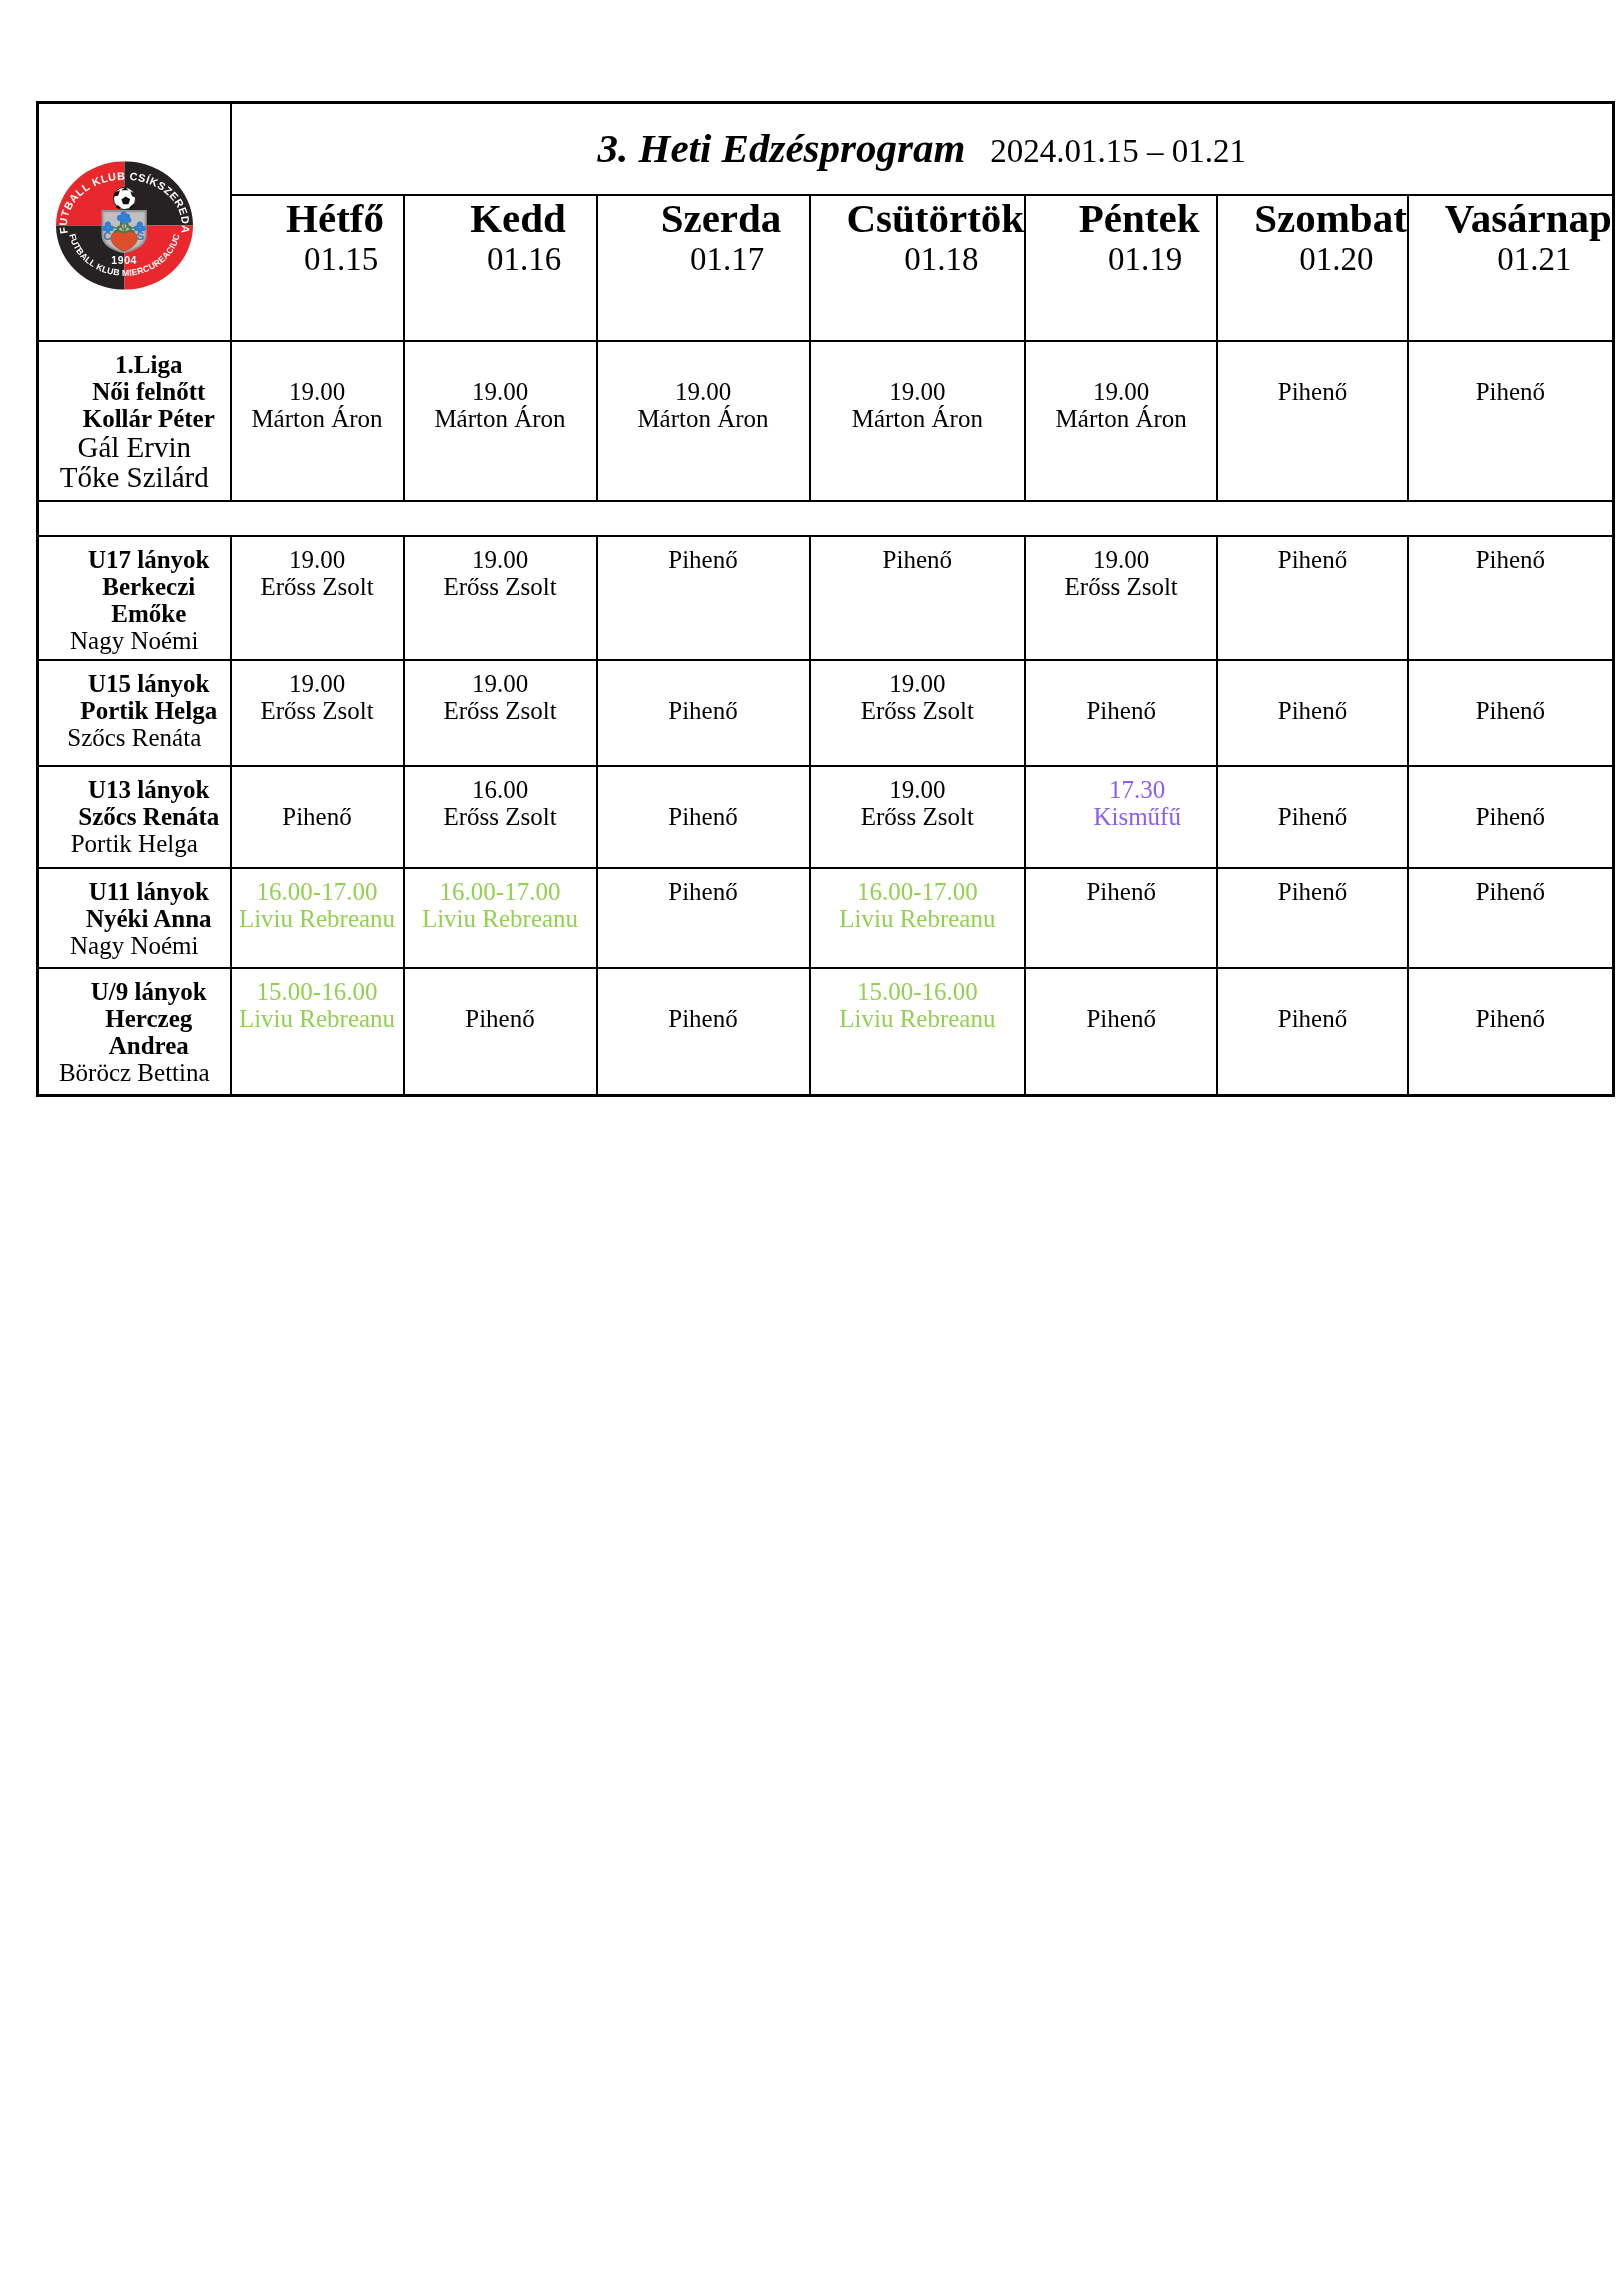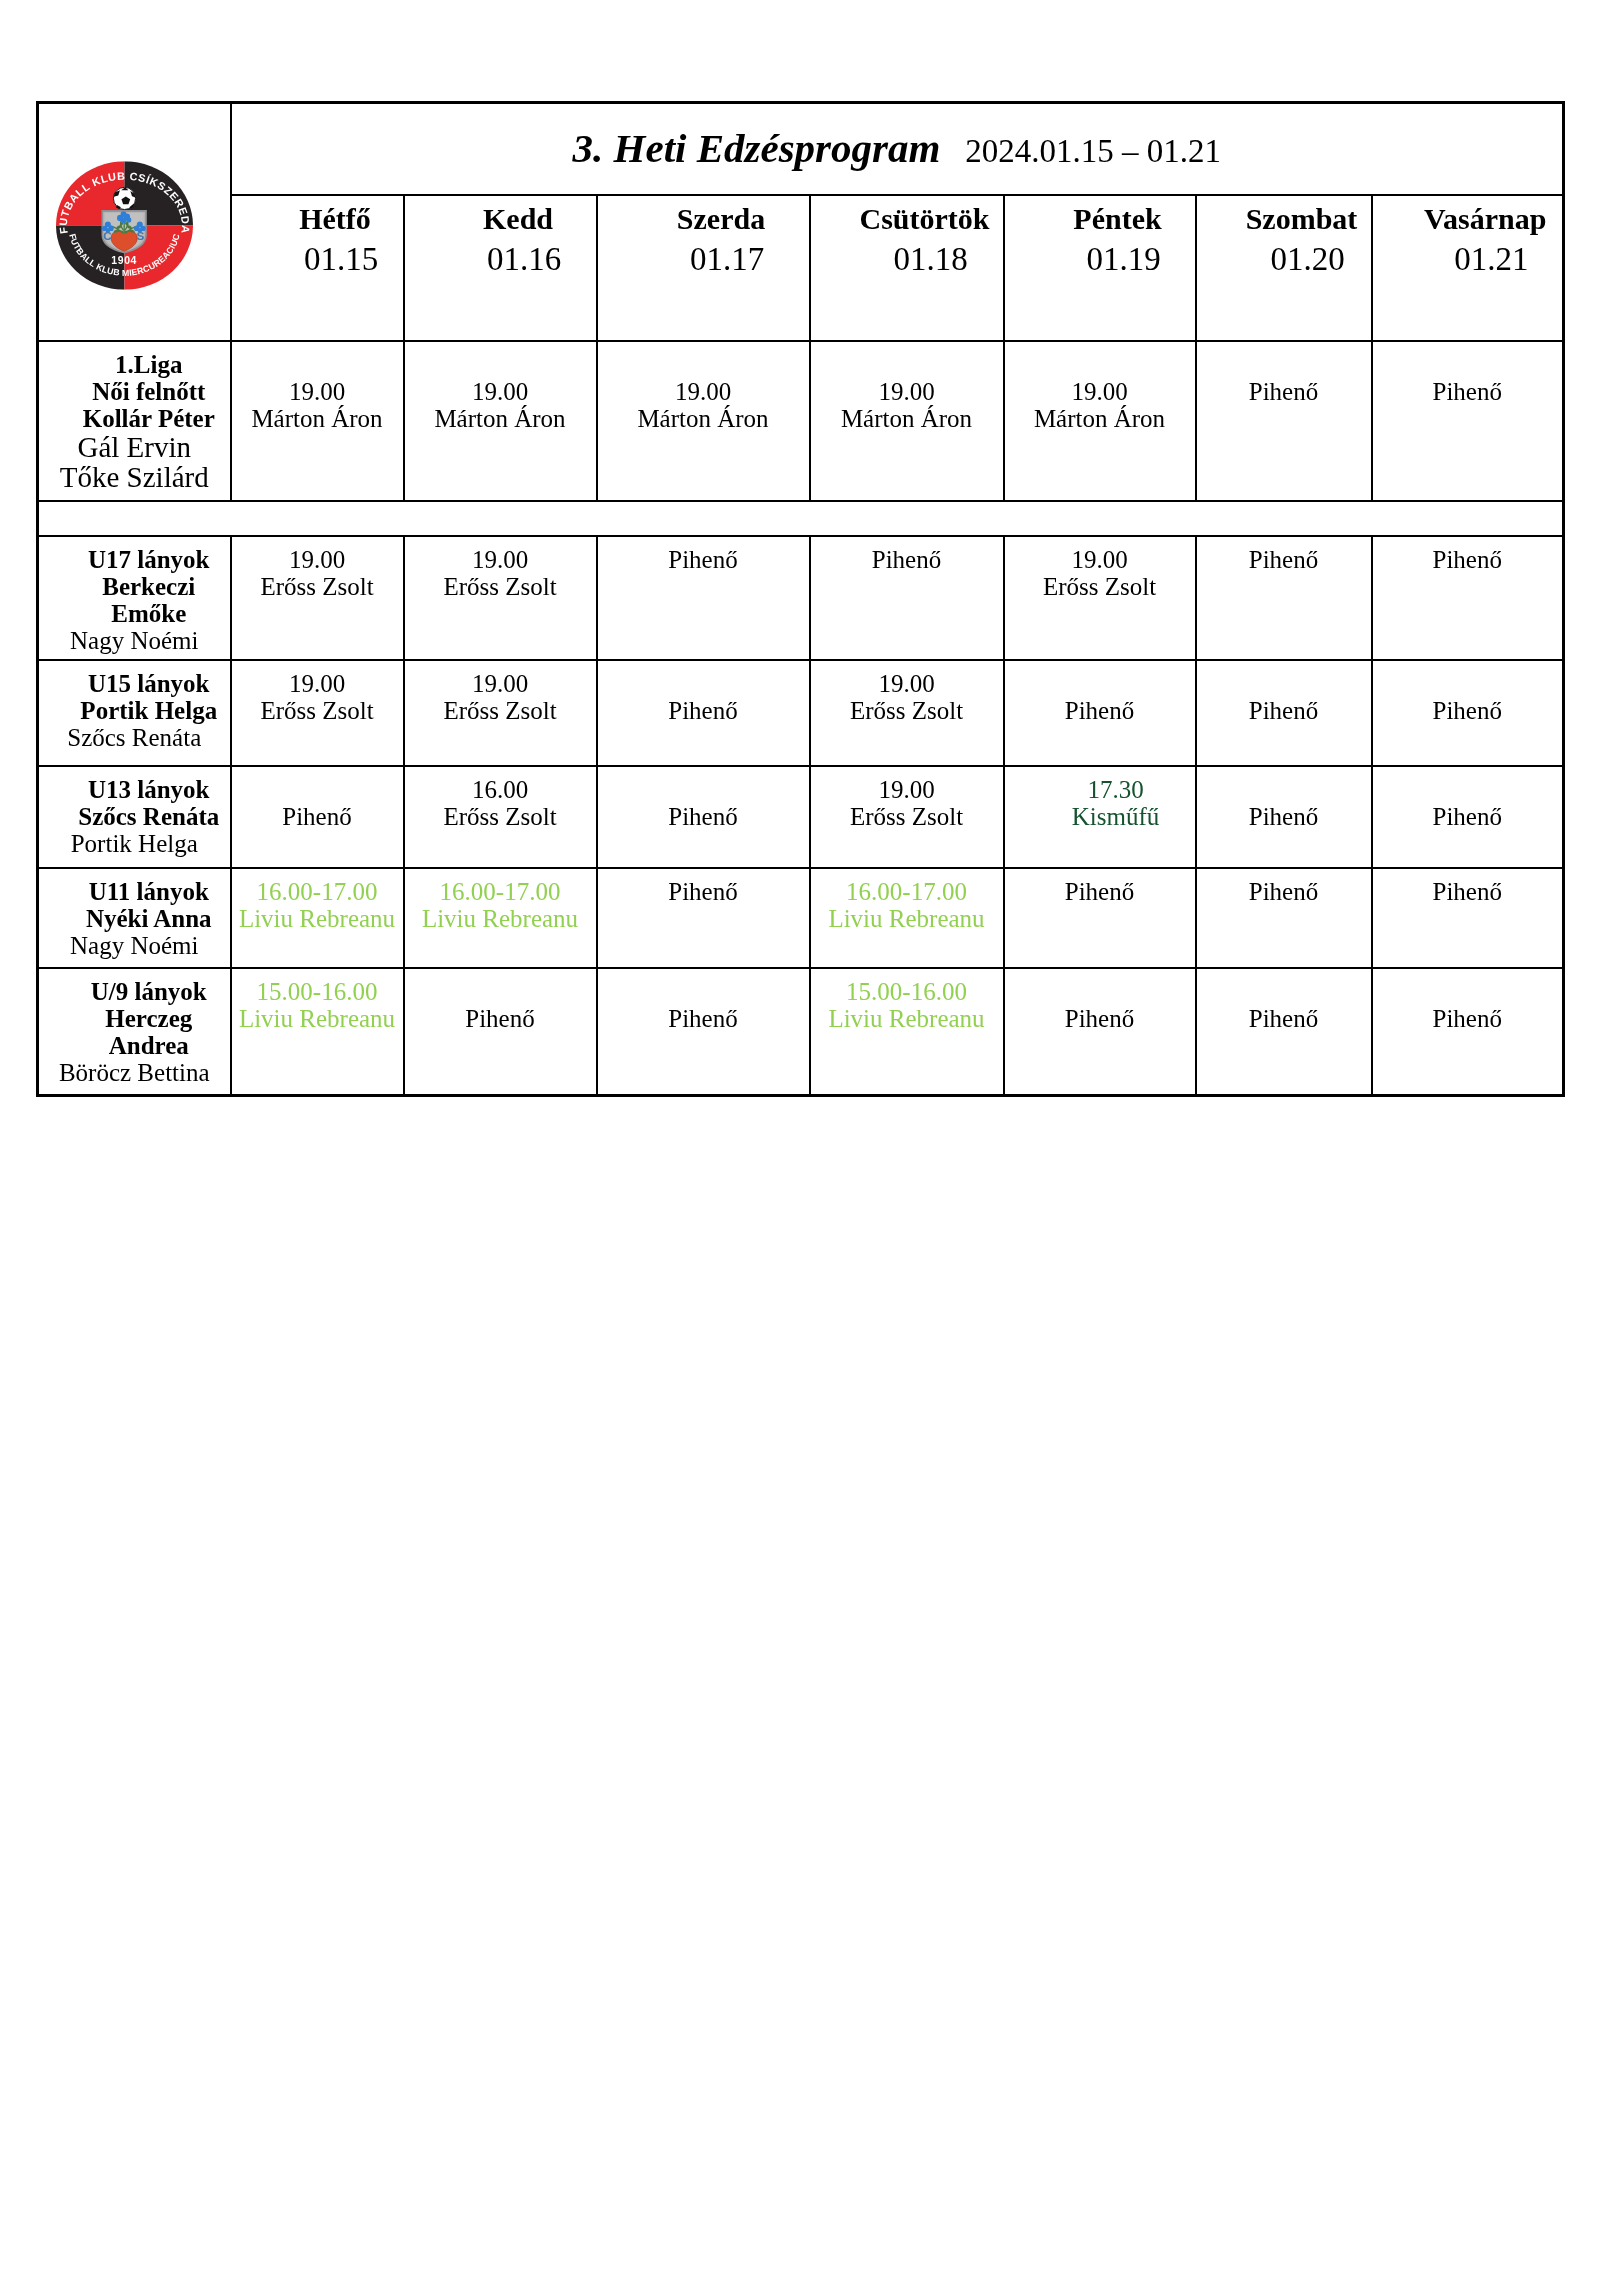--- a/index.html
+++ b/index.html
@@ -6,22 +6,22 @@
   body{width:1623px;height:2295px;background:#ffffff;position:relative;
        font-family:"Liberation Serif", serif;}
   table{position:absolute;left:36px;top:101px;border-collapse:collapse;table-layout:fixed;border:3.9px solid #000;}
   td{border:2.6px solid #000;vertical-align:top;text-align:center;padding:9.2px 0 0 0;overflow:hidden;
      font-size:25px;line-height:27px;}
   .c{font-size:25px;line-height:27px;}
   .sp{height:27px;}
   .lb{font-size:25px;line-height:27px;font-weight:bold;padding-left:29px;}
   .ln{font-size:29px;line-height:30px;}
   .gr{color:#92d050;}
-  .bl{color:#14532d;margin-left:32px;}
-  .dayname{font-size:30px;line-height:41px;font-weight:bold;padding-left:36px;}
+  .bl{color:#8b5cf6;margin-left:32px;}
+  .dayname{font-size:41px;line-height:41px;font-weight:bold;padding-left:36px;}
   .daynum{font-size:33px;line-height:41px;padding-left:48px;}
   td.day{padding-top:2.6px;}
   td.titlecell{padding-top:21px;text-align:center;vertical-align:top;line-height:46px;border-radius:19px;}
   .ti1{font-size:41px;font-weight:bold;font-style:italic;}
   .ti2{font-size:33px;}
 </style>
 </head>
 <body>
 <table>
  <colgroup>

